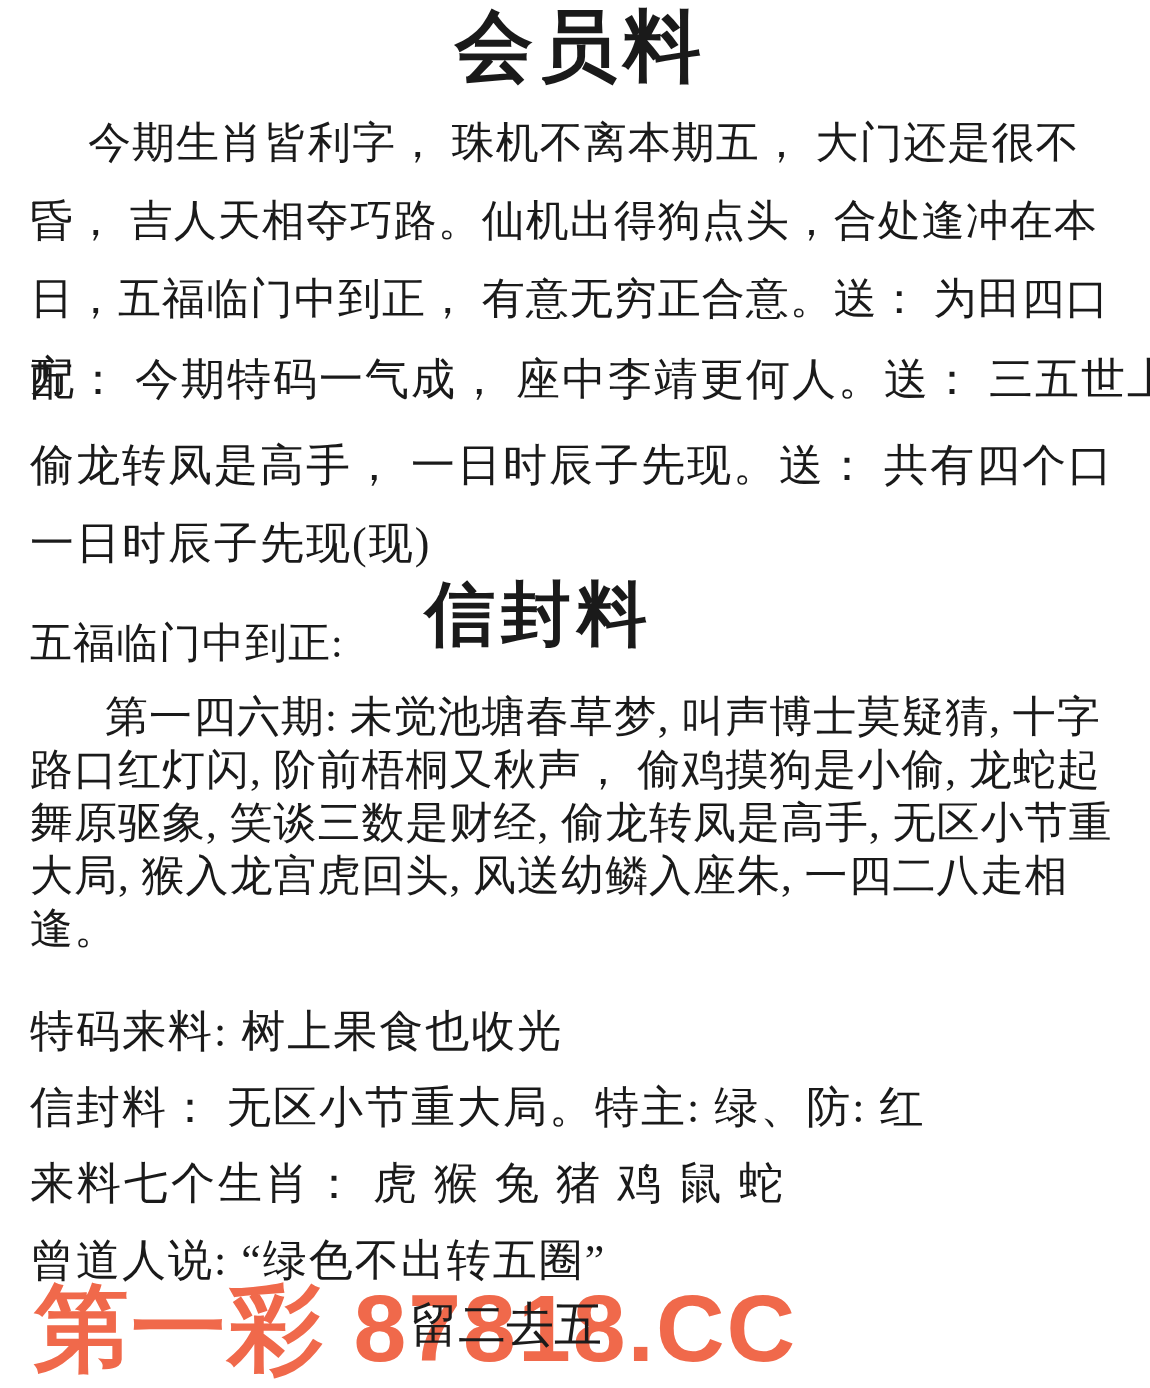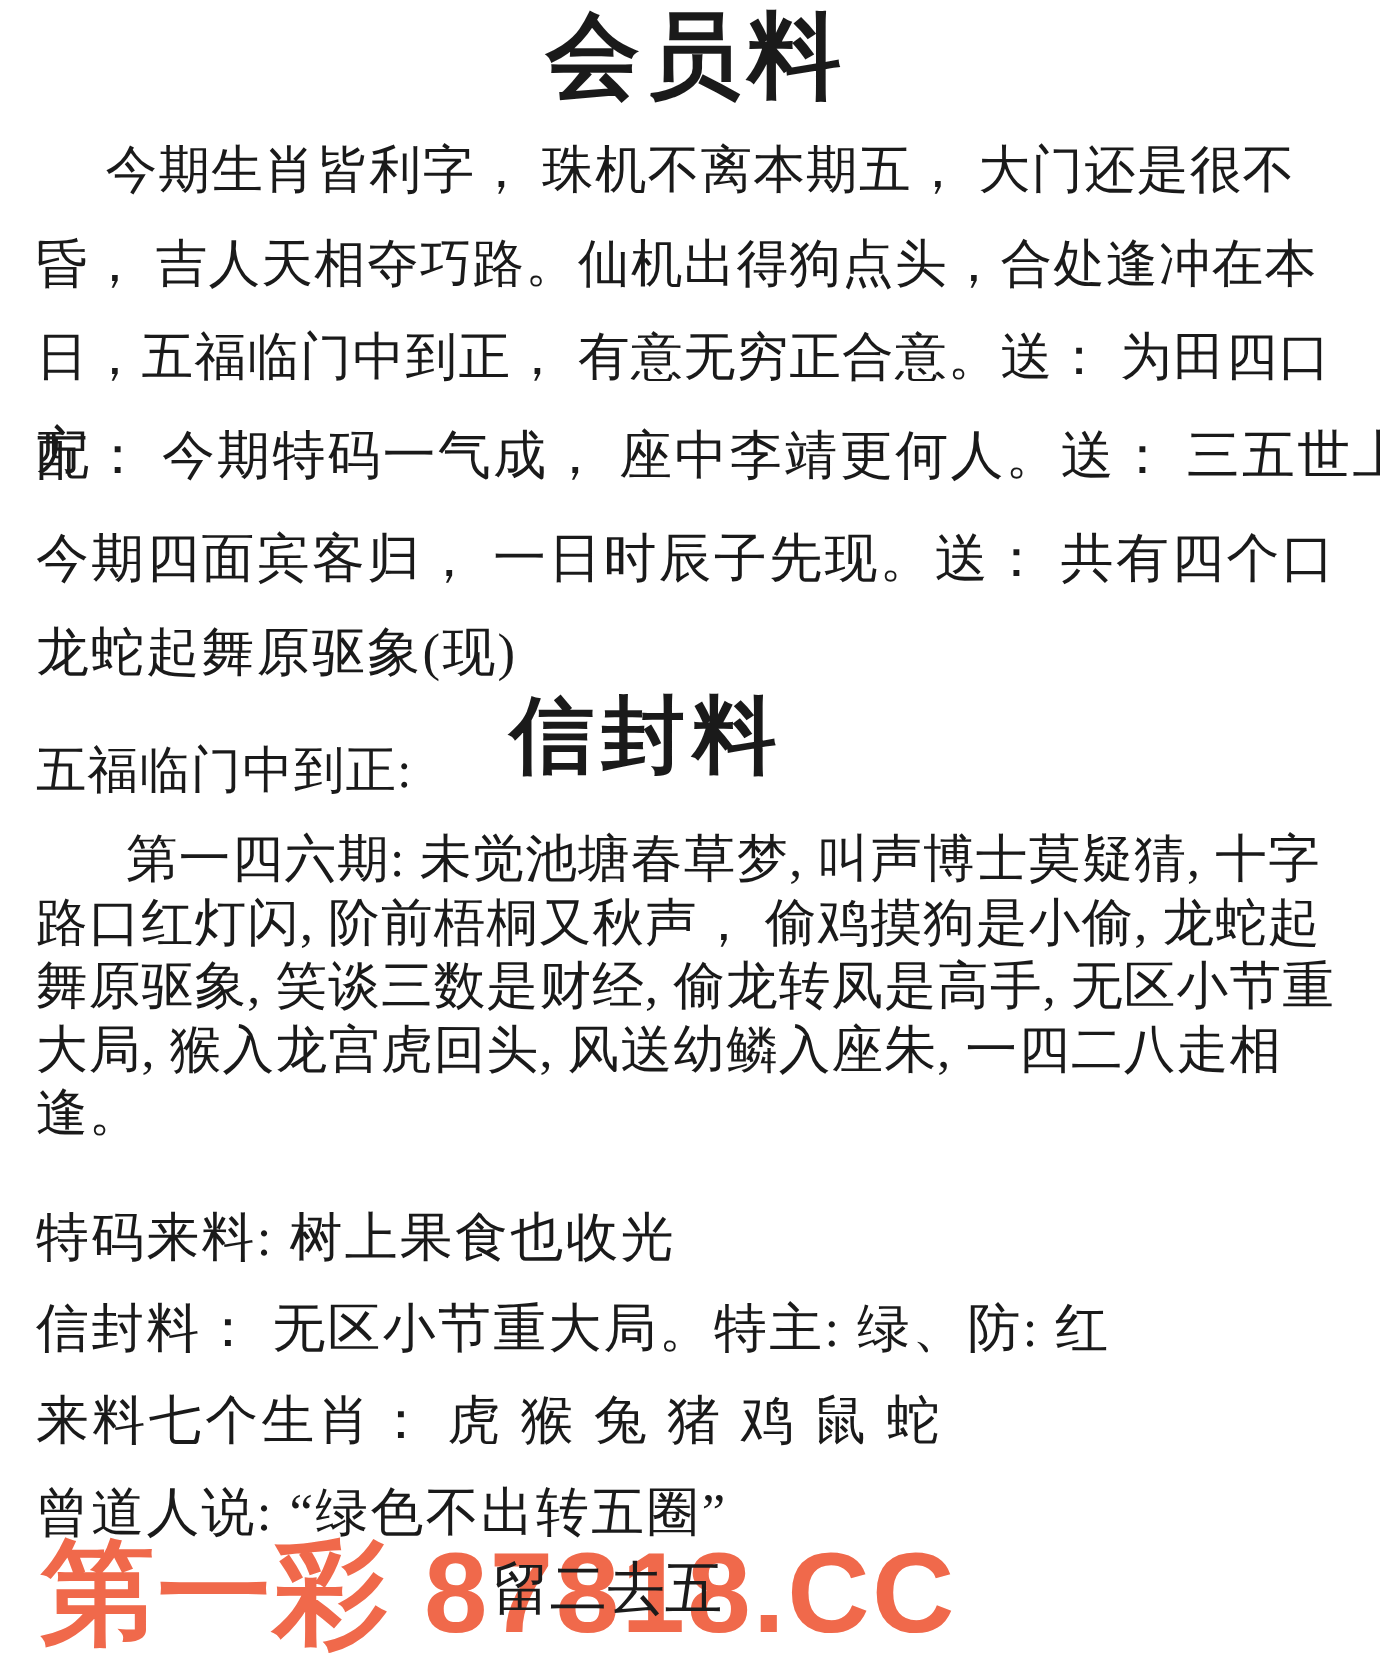--- a/index.html
+++ b/index.html
@@ -108,23 +108,23 @@
 <body>
 
 <div class="page" style="background: rgb(255, 255, 255); color: rgb(26, 26, 26);">
 
   <div class="abs member-title">会员料</div>
 
   <div class="abs member-paragraph">今期生肖皆利字， 珠机不离本期五， 大门还是很不昏， 吉人天相夺巧路。仙机出得狗点头，合处逢冲在本日，五福临门中到正， 有意无穷正合意。送： 为田四口方</div>
 
   <div class="abs body-line line-pei">配： 今期特码一气成， 座中李靖更何人。送： 三五世上有。</div>
 
-  <div class="abs body-line line-guests">今期四面宾客归， 一日时辰子先现。送： 共有四个口</div>
+  <div class="abs body-line line-guests">偷龙转凤是高手， 一日时辰子先现。送： 共有四个口</div>
 
-  <div class="abs body-line line-danshuang">龙蛇起舞原驱象(现)</div>
+  <div class="abs body-line line-danshuang">一日时辰子先现(现)</div>
 
   <div class="abs envelope-title">信封料</div>
 
   <div class="abs envelope-intro">五福临门中到正:</div>
 
   <div class="abs envelope-paragraph">第一四六期: 未觉池塘春草梦, 叫声博士莫疑猜, 十字路口红灯闪, 阶前梧桐又秋声， 偷鸡摸狗是小偷, 龙蛇起舞原驱象, 笑谈三数是财经, 偷龙转凤是高手, 无区小节重大局, 猴入龙宫虎回头, 风送幼鳞入座朱, 一四二八走相逢。</div>
 
   <div class="abs body-line line-tema">特码来料: 树上果食也收光</div>
 
   <div class="abs body-line line-xfl">信封料： 无区小节重大局。特主: 绿、防: 红</div>

